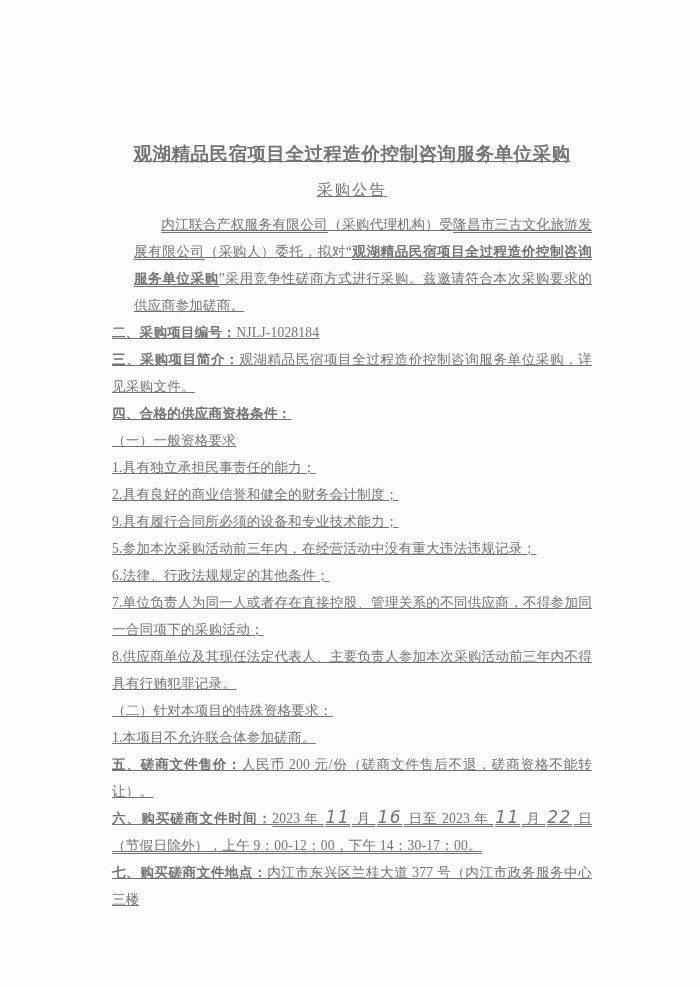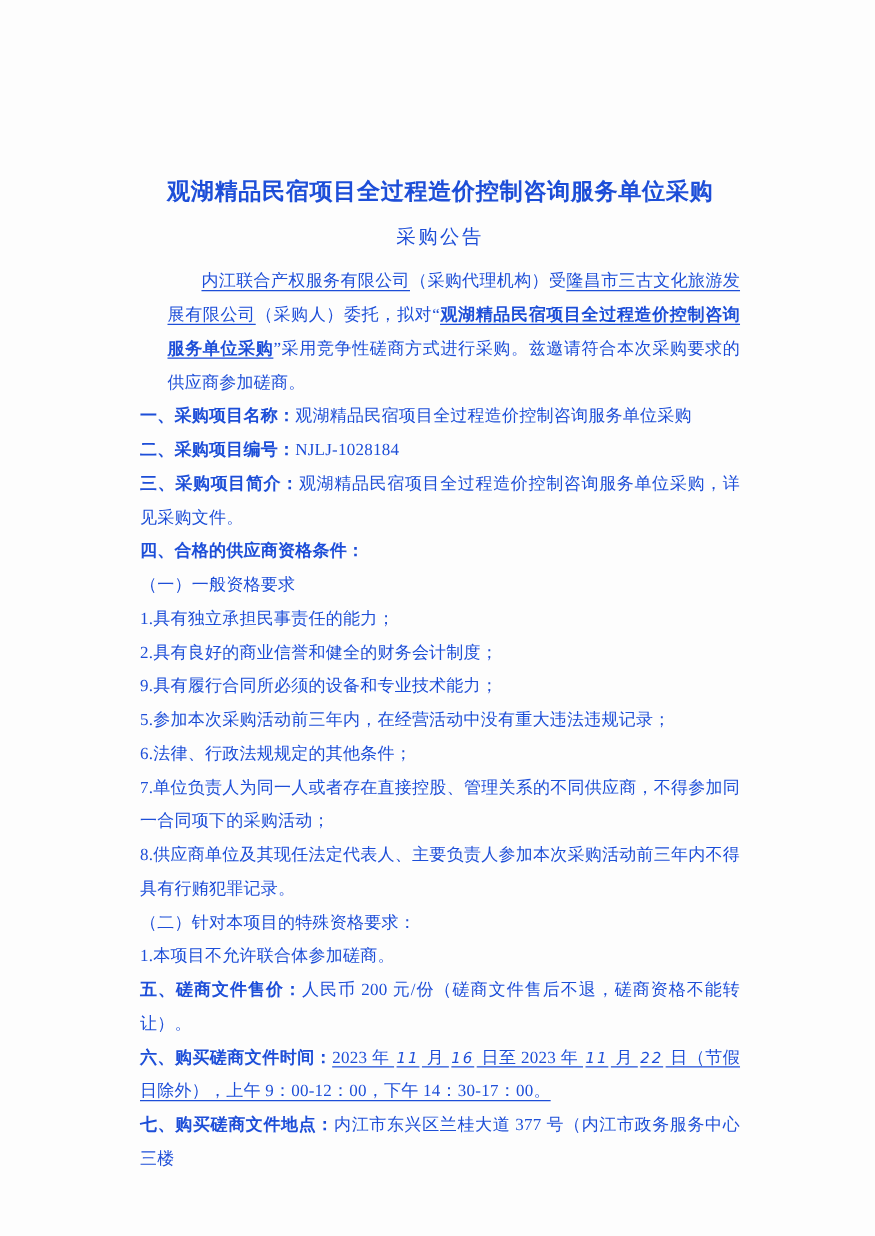--- a/index.html
+++ b/index.html
@@ -6,23 +6,24 @@
   body {
     width: 700px; height: 989px;
     background: #ffffff;
     font-family: "Liberation Serif", "DejaVu Serif", serif;
   }
   .page {
     position: relative;
     width: 700px; height: 989px;
     box-sizing: border-box;
     background: #fdfdfd;
-    color: #1d4ed8;
+    color: #737373;
     padding: 142px 108px 0 112px;
     overflow: hidden;
+    text-decoration: underline;
   }
   .title {
     margin: 0 0 13px 0;
     text-align: center;
     font-size: 18.5px;
     font-weight: bold;
     letter-spacing: 0.5px;
     line-height: 24px;
   }
   .subtitle {
@@ -40,35 +41,34 @@
     line-height: 27px;
     text-align: justify;
     letter-spacing: 0.2px;
   }
   .para.indent { text-indent: 2em; margin-left: 22px; }
   .b { font-weight: bold; }
   .u { text-decoration: underline; text-underline-offset: 3px; text-decoration-thickness: 1px; }
   .hw {
     font-family: "DejaVu Sans", sans-serif;
     font-style: italic;
-    font-size: 12px;
+    font-size: 17px;
     letter-spacing: 1.5px;
     line-height: 1;
     padding: 0 2px;
   }
 </style>
 </head>
 <body>
 
 <div class="page">
   <h1 class="title">观湖精品民宿项目全过程造价控制咨询服务单位采购</h1>
   <h2 class="subtitle">采购公告</h2>
   <div class="doc-body">
       <p class="para indent"><span class="u">内江联合产权服务有限公司</span><span>（采购代理机构）受</span><span class="u">隆昌市三古文化旅游发展有限公司</span><span>（采购人）委托，拟对“</span><span class="b u">观湖精品民宿项目全过程造价控制咨询服务单位采购</span><span>”采用竞争性磋商方式进行采购。兹邀请符合本次采购要求的供应商参加磋商。</span></p>
-      <p class="para"><span class="b">一、采购项目名称：</span><span>观湖精品民宿项目全过程造价控制咨询服务单位采购</span></p>
       <p class="para"><span class="b">二、采购项目编号：</span><span>NJLJ-1028184</span></p>
       <p class="para"><span class="b">三、采购项目简介：</span><span>观湖精品民宿项目全过程造价控制咨询服务单位采购，详见采购文件。</span></p>
       <p class="para"><span class="b">四、合格的供应商资格条件：</span></p>
       <p class="para"><span>（一）一般资格要求</span></p>
       <p class="para"><span>1.具有独立承担民事责任的能力；</span></p>
       <p class="para"><span>2.具有良好的商业信誉和健全的财务会计制度；</span></p>
       <p class="para"><span>9.具有履行合同所必须的设备和专业技术能力；</span></p>
       <p class="para"><span>5.参加本次采购活动前三年内，在经营活动中没有重大违法违规记录；</span></p>
       <p class="para"><span>6.法律、行政法规规定的其他条件；</span></p>
       <p class="para"><span>7.单位负责人为同一人或者存在直接控股、管理关系的不同供应商，不得参加同一合同项下的采购活动；</span></p>

